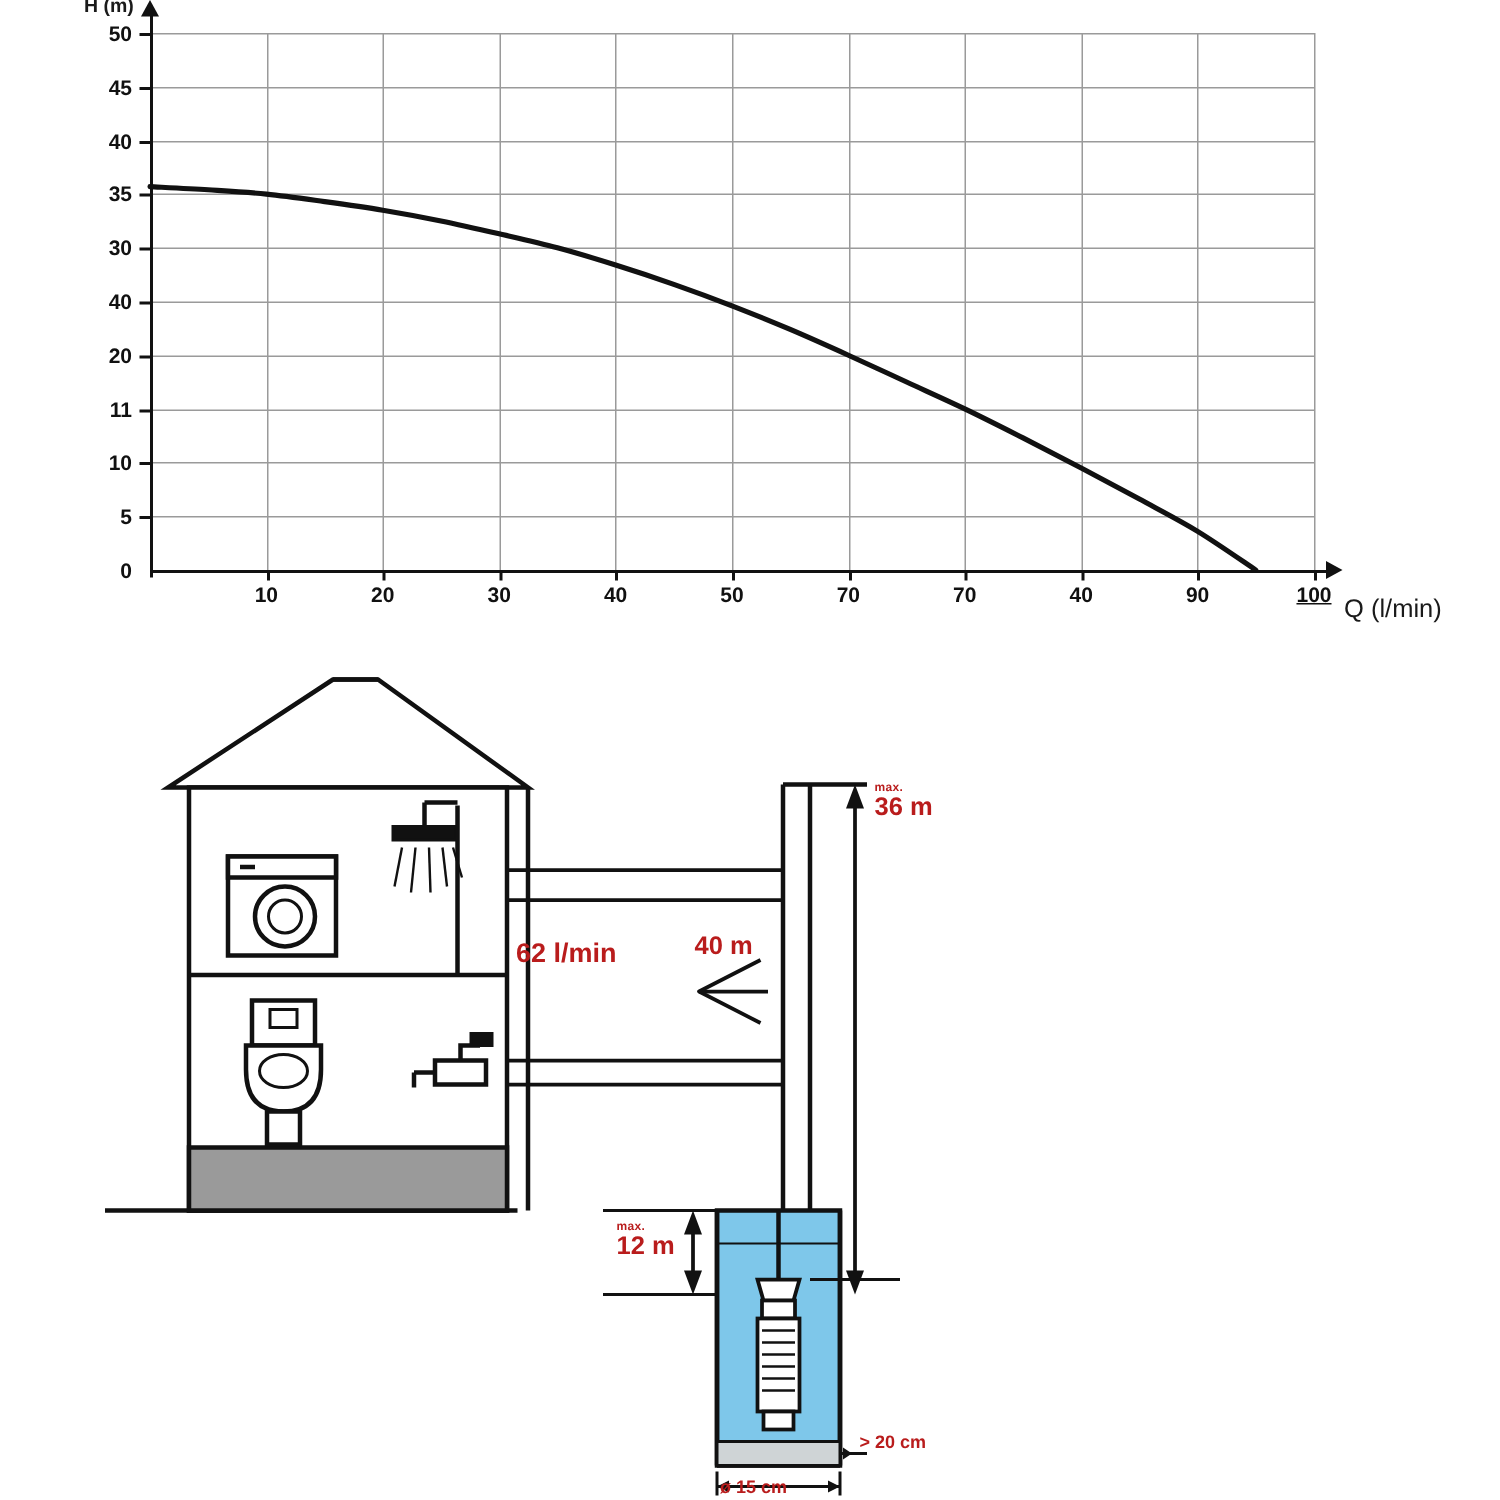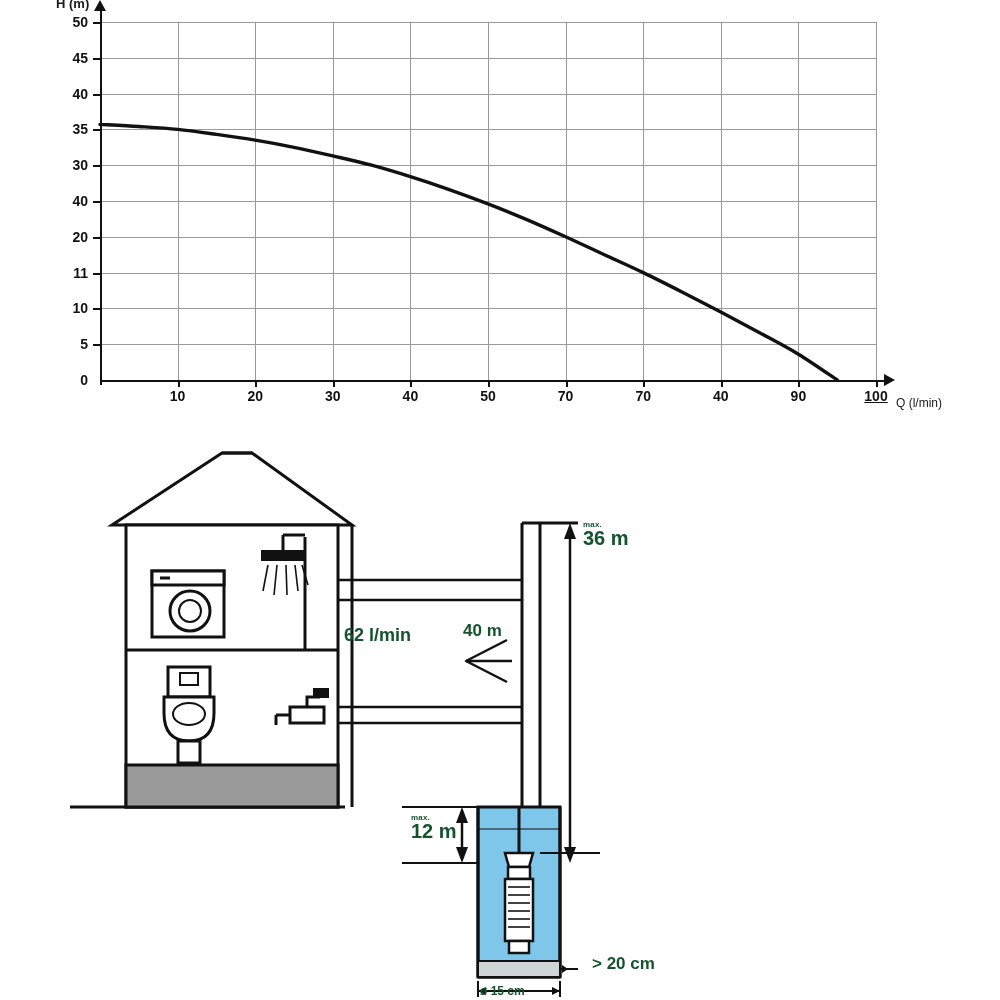--- a/index.html
+++ b/index.html
@@ -28,21 +28,21 @@
     position: absolute;
     left: 56px;
     top: -4px;
     font-size: 13px;
     font-weight: bold;
   }
   .chart-xlabel {
     position: absolute;
     left: 896px;
     top: 396px;
-    font-size: 12px;
+    font-size: 17px;
   }
   #plot-area {
     position: absolute;
     left: 100px;
     top: 22px;
     width: 776px;
     height: 358px;
   }
   .gridline-h {
     position: absolute;
@@ -139,39 +139,39 @@
     height: 575px;
   }
   #diagram-svg {
     position: absolute;
     left: 0;
     top: 0;
   }
   .dlabel {
     position: absolute;
     font-weight: bold;
-    color: #14532d;
+    color: #b91c1c;
   }
   .dlabel .small {
     display: block;
     font-size: 8px;
     font-weight: bold;
     letter-spacing: 0.2px;
     line-height: 9px;
   }
   .dlabel .big {
     display: block;
-    font-size: 20px;
+    font-size: 17px;
     line-height: 18px;
   }
   #label-36m { left: 583px; top: 95px; }
   #label-12m { left: 411px; top: 388px; }
   #label-20m { left: 463px; top: 196px; font-size: 17px; }
   #label-flow { left: 344px; top: 200px; font-size: 18px; }
-  #label-20cm { left: 592px; top: 529px; font-size: 17px; }
+  #label-20cm { left: 573px; top: 529px; font-size: 12px; }
   #label-15cm { left: 480px; top: 559px; font-size: 12px; }
 </style>
 </head>
 <body>
 
 <div id="chart-panel">
 
   <div class="chart-ylabel">H (m)</div>
   <div class="chart-xlabel">Q (l/min)</div>
 

